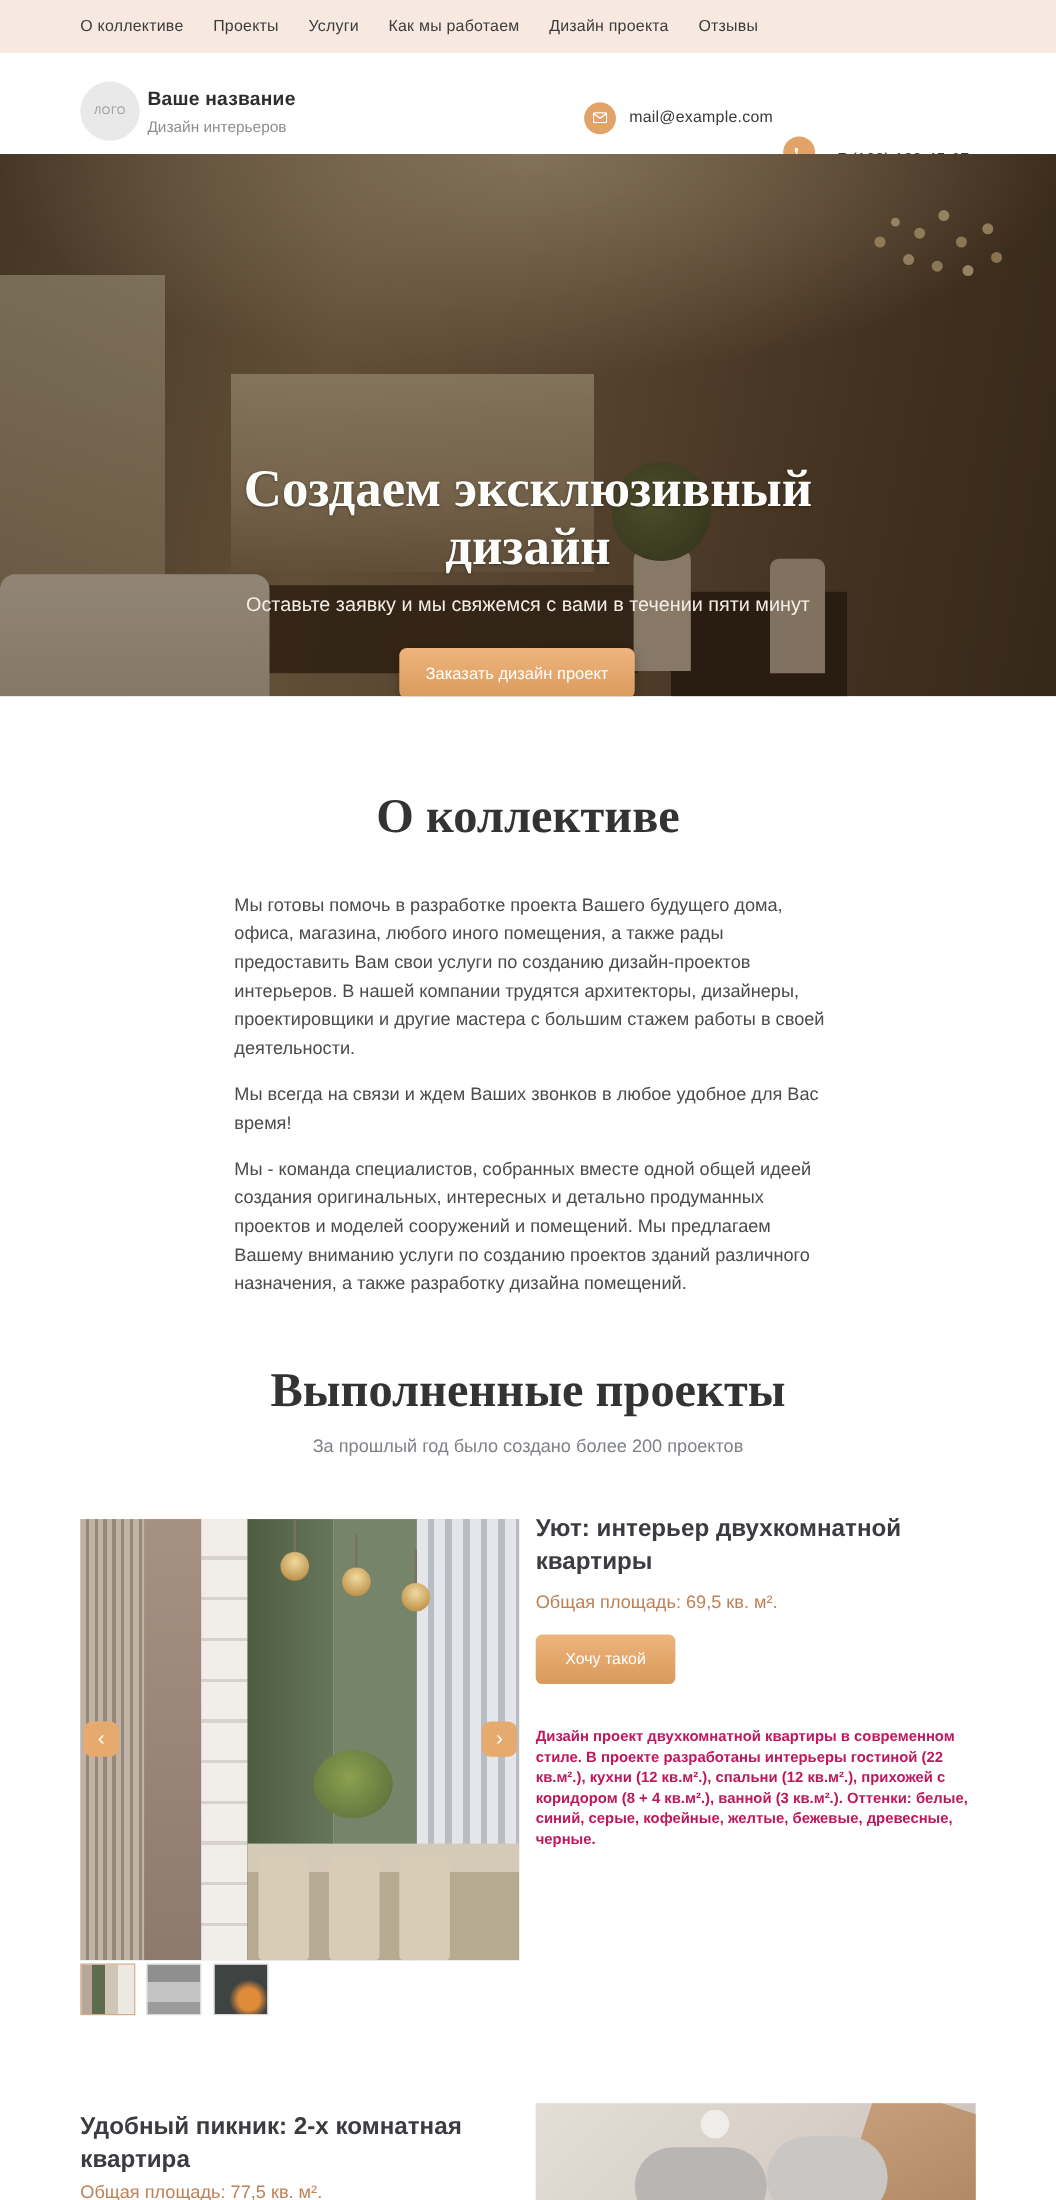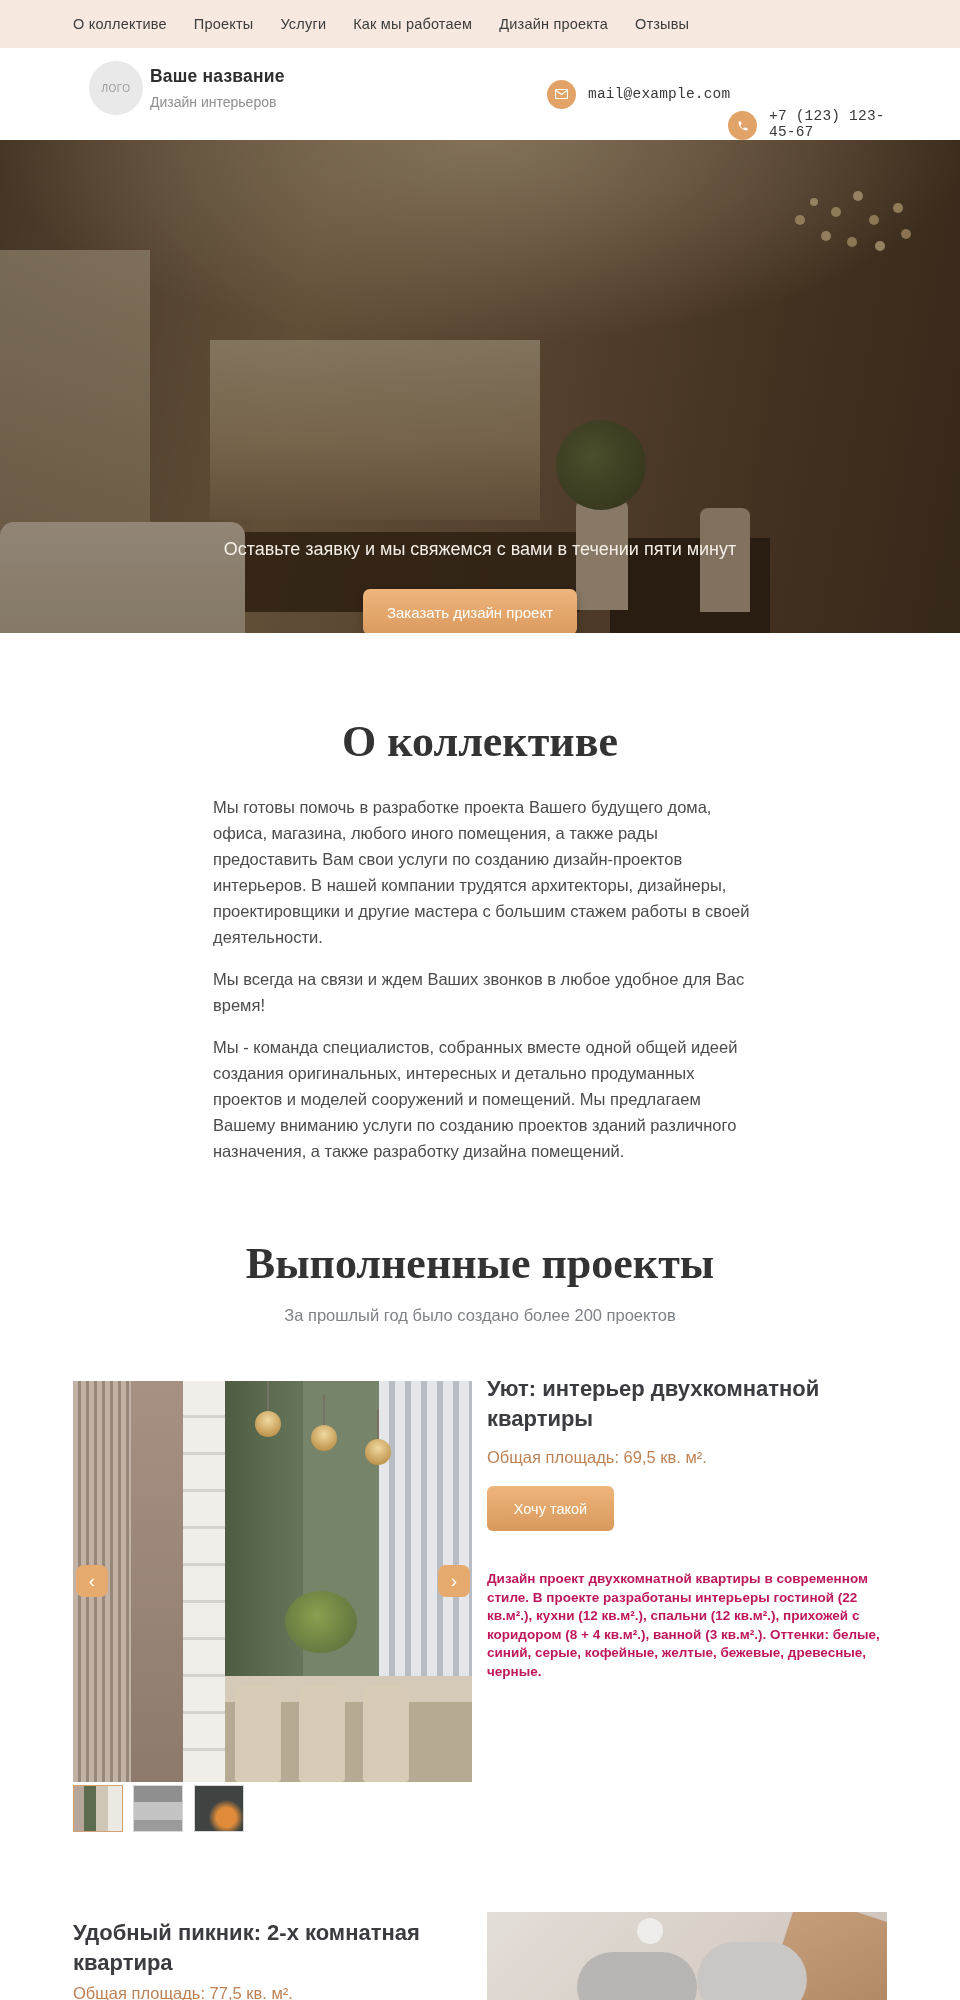--- a/index.html
+++ b/index.html
@@ -5,28 +5,28 @@
   html,body{margin:0;padding:0;background:#ffffff;}
   .page{position:relative;width:960px;height:2000px;overflow:hidden;
         font-family:"Liberation Sans",sans-serif;background:#fff;}
 
   
   .topnav{position:absolute;left:0;top:0;width:960px;height:48px;background:#f7e9e0;
           display:flex;align-items:center;gap:27px;padding-left:73px;box-sizing:border-box;}
   .topnav a{font-size:14.5px;color:#3c3c3c;text-decoration:none;letter-spacing:.2px;cursor:pointer;}
 
   
-  .header{position:absolute;left:0;top:48px;width:884px;height:92px;background:#ffffff;margin-left:16px;}
+  .header{position:absolute;left:0;top:61px;width:884px;height:92px;background:#ffffff;}
   .logo-circle{position:absolute;left:73px;top:13px;width:54px;height:54px;border-radius:50%;
                background:#e9e9e9;display:flex;align-items:center;justify-content:center;
                font-size:10px;color:#9a9a9a;letter-spacing:.5px;}
   .company{position:absolute;left:134px;top:18px;}
   .company .name{font-size:17.5px;font-weight:bold;color:#2e2e2e;letter-spacing:.2px;}
   .company .tagline{font-size:14px;color:#8f8f8f;margin-top:7px;}
-  .contact{position:absolute;top:0;height:92px;display:flex;align-items:center;gap:12px;font-family:Liberation Mono, monospace;}
+  .contact{position:absolute;top:0;height:92px;display:flex;align-items:center;gap:12px;}
   .contact.email{left:531px;}
   .contact.phone{left:712px;align-items:flex-end;}
   .round-ico{width:29px;height:29px;border-radius:50%;background:#e2a368;display:flex;
              align-items:center;justify-content:center;flex:0 0 auto;}
   .contact .txt{font-size:14.5px;color:#3a3a3a;letter-spacing:.2px;}
 
   
   .hero{position:absolute;left:0;top:140px;width:960px;height:493px;overflow:hidden;}
   .hb{position:absolute;}
   .hb-base{left:0;top:0;width:100%;height:100%;
@@ -60,21 +60,21 @@
      border-radius:7px;background:linear-gradient(180deg,#eeb57c 0%,#da9a5e 100%);
      color:#fff;font-size:15px;font-family:"Liberation Sans",sans-serif;cursor:pointer;
      box-shadow:0 3px 10px rgba(0,0,0,.25);}
 
   
   .section-h{position:absolute;left:0;width:960px;text-align:center;
      font-family:"Liberation Serif",serif;font-weight:bold;font-size:44px;color:#333;}
   .about-h{top:716px;}
   .about-text{position:absolute;left:213px;top:794px;width:548px;
      font-size:16.5px;line-height:26px;color:#4b4b4b;}
-  .about-text p{margin:0 0 16px 0;}
+  .about-text p{margin:16px 0 16px 0;}
 
   
   .projects-h{top:1238px;}
   .projects-sub{position:absolute;left:0;top:1306px;width:960px;text-align:center;
      font-size:16.5px;color:#7e8287;}
 
   .carousel{position:absolute;left:73px;top:1381px;width:399px;height:401px;overflow:hidden;background:#c9c0b2;}
   .cs{position:absolute;}
   .cs-slats{left:0;top:0;width:58px;height:100%;
      background:repeating-linear-gradient(90deg,#c2b2a6 0 5px,#968879 5px 8px);}
@@ -178,20 +178,21 @@
     <div class="hb hb-window"></div>
     <div class="hb hb-cabinets"></div>
     <div class="hb hb-counter"></div>
     <div class="hb hb-sofa"></div>
     <div class="hb hb-table"></div>
     <div class="hb hb-chair1"></div>
     <div class="hb hb-chair2"></div>
     <div class="hb hb-plant"></div>
     <div class="hb hb-chand"></div>
     <div class="hb hb-overlay"></div>
+    <h1 class="hero-title" style="margin:0;">Создаем эксклюзивный дизайн</h1>
     <div class="hero-sub">Оставьте заявку и мы свяжемся с вами в течении пяти минут</div>
     <button class="hero-cta">Заказать дизайн проект</button>
   </section>
 
   <h2 class="section-h about-h" style="margin:0;">О коллективе</h2>
   <div class="about-text">
     <p>Мы готовы помочь в разработке проекта Вашего будущего дома, офиса, магазина, любого иного помещения, а также рады предоставить Вам свои услуги по созданию дизайн-проектов интерьеров. В нашей компании трудятся архитекторы, дизайнеры, проектировщики и другие мастера с большим стажем работы в своей деятельности.</p>
     <p>Мы всегда на связи и ждем Ваших звонков в любое удобное для Вас время!</p>
     <p>Мы - команда специалистов, собранных вместе одной общей идеей создания оригинальных, интересных и детально продуманных проектов и моделей сооружений и помещений. Мы предлагаем Вашему вниманию услуги по созданию проектов зданий различного назначения, а также разработку дизайна помещений.</p>
   </div>

